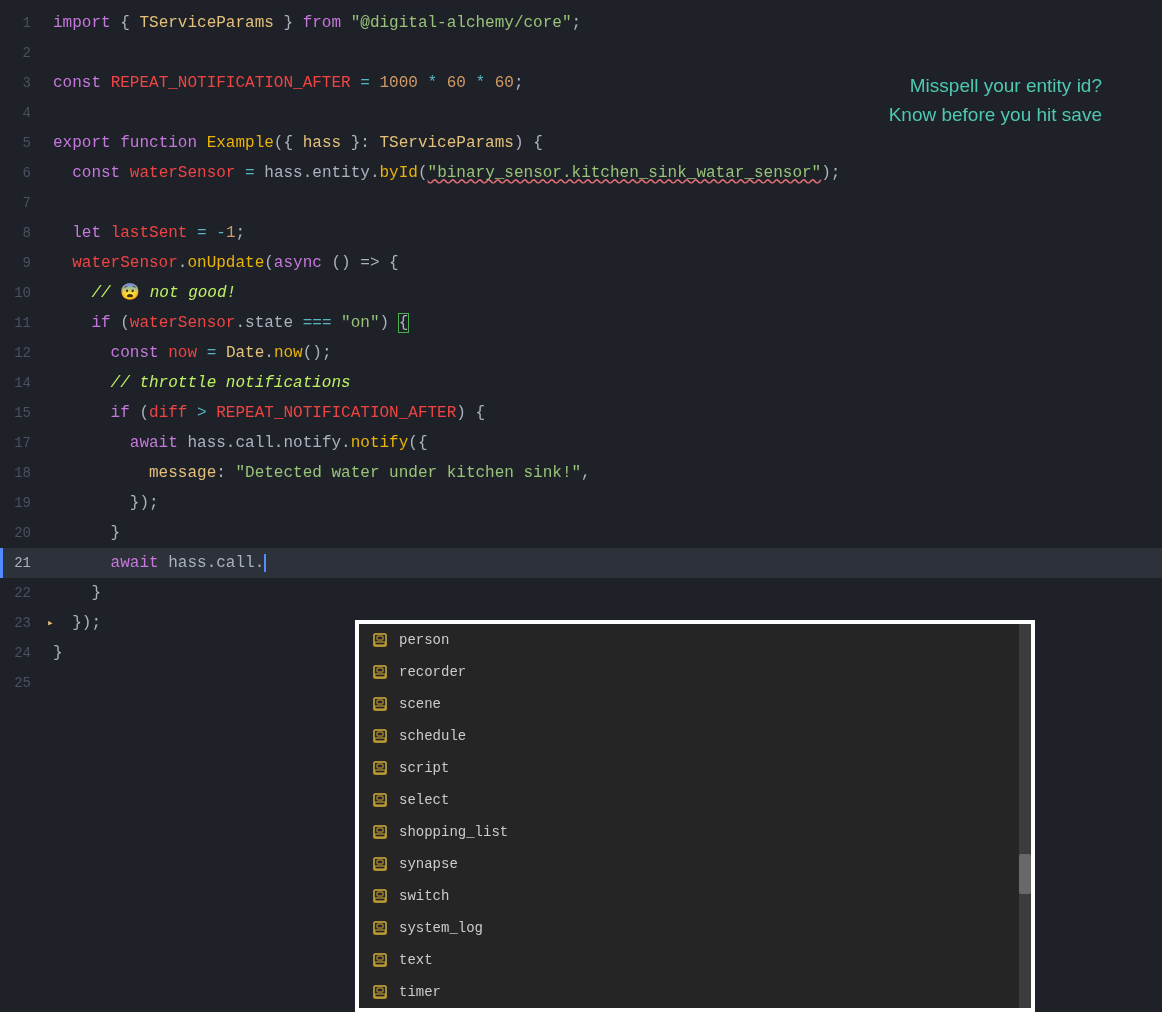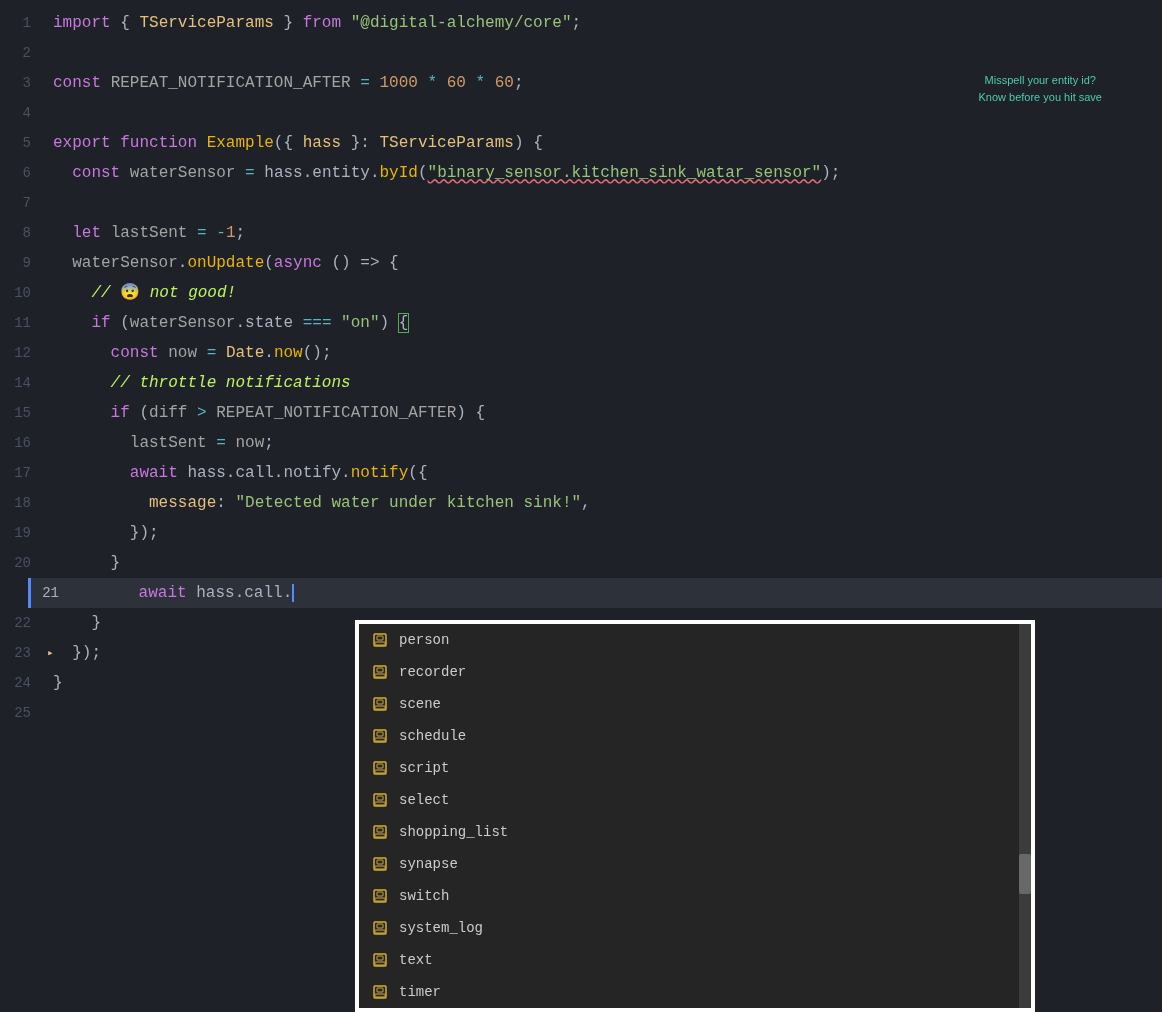--- a/index.html
+++ b/index.html
@@ -55,21 +55,21 @@
       font-size: 16px;
       line-height: 30px;
     }
 
     
     .kw { color: #c678dd; }    
     .str { color: #98c379; }        
     .num { color: #d19a66; margin-top: 40px; }        
     .comment { color: #bef264; font-style: italic; }
     .fn { color: #eab308; }         
-    .var { color: #a3a3a3; }        
+    .var { color: #ef4444; }        
     .param { color: #e5c07b; }      
     .punct { color: #abb2bf; }      
     .import-path { color: #98c379; }
     .from-kw { color: #c678dd; }
     .type { color: #e5c07b; }
     .plain { color: #abb2bf; }
     .op { color: #56b6c2; }
     .emoji { font-style: normal; }
 
     
@@ -83,24 +83,24 @@
     }
     @keyframes blink { 0%,100%{opacity:1} 50%{opacity:0} }
 
     
     .annotation {
       position: absolute;
       top: 72px;
       right: 60px;
       color: #4ec9b0;
       font-family: 'Segoe UI', Arial, sans-serif;
-      font-size: 11px;
+      font-size: 19px;
       font-weight: 500;
       line-height: 1.5;
-      text-align: center;
+      text-align: right;
       pointer-events: none;
     }
 
     
     .squiggly {
       text-decoration: underline wavy #e06c75;
       text-decoration-skip-ink: none;
     }
 
     
@@ -257,24 +257,20 @@
     <div class="code-line">
       <span class="line-number">14</span>
       <span class="line-content">      <span class="comment">// throttle notifications</span></span>
     </div>
 
     <div class="code-line">
       <span class="line-number">15</span>
       <span class="line-content">      <span class="kw">if</span> <span class="punct">(</span><span class="var">diff</span> <span class="op">&gt;</span> <span class="var">REPEAT_NOTIFICATION_AFTER</span><span class="punct">) {</span></span>
     </div>
 
-    <div class="code-line">
-      <span class="line-number">16</span>
-      <span class="line-content">        <span class="var">lastSent</span> <span class="op">=</span> <span class="var">now</span><span class="punct">;</span></span>
-    </div>
 
     <div class="code-line">
       <span class="line-number">17</span>
       <span class="line-content">        <span class="kw">await</span> <span class="plain">hass</span><span class="punct">.</span><span class="plain">call</span><span class="punct">.</span><span class="plain">notify</span><span class="punct">.</span><span class="fn">notify</span><span class="punct">({</span></span>
     </div>
 
     <div class="code-line">
       <span class="line-number">18</span>
       <span class="line-content">          <span class="param">message</span><span class="punct">:</span> <span class="str">"Detected water under kitchen sink!"</span><span class="punct">,</span></span>
     </div>
@@ -282,21 +278,21 @@
     <div class="code-line">
       <span class="line-number">19</span>
       <span class="line-content">        <span class="punct">});</span></span>
     </div>
 
     <div class="code-line">
       <span class="line-number">20</span>
       <span class="line-content">      <span class="punct">}</span></span>
     </div>
 
-    <div class="code-line active-line" style="position:relative;margin-left:28px;">
+    <div class="code-line active-line" style="position:relative;">
       <div class="active-line-marker"></div>
       <span class="line-number" style="color:#abb2bf;">21</span>
       <span class="line-content">      <span class="kw">await</span> <span class="plain">hass</span><span class="punct">.</span><span class="plain">call</span><span class="punct">.</span><span class="cursor"></span></span>
     </div>
 
     <div class="code-line">
       <span class="line-number">22</span>
       <span class="line-content">    <span class="punct">}</span></span>
     </div>
 

